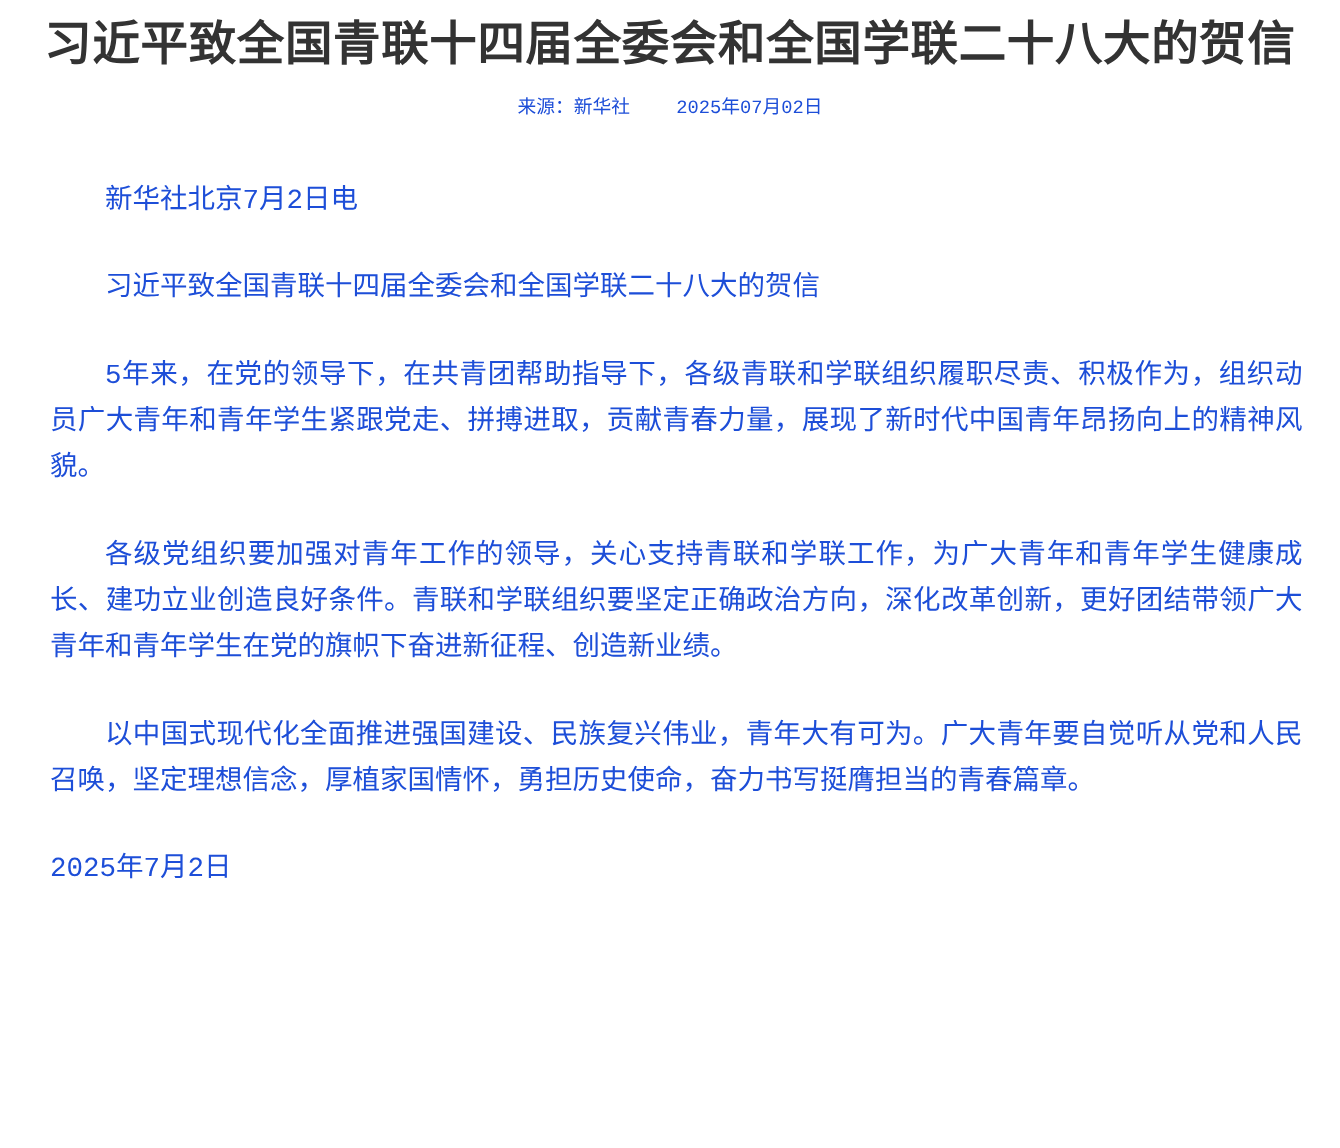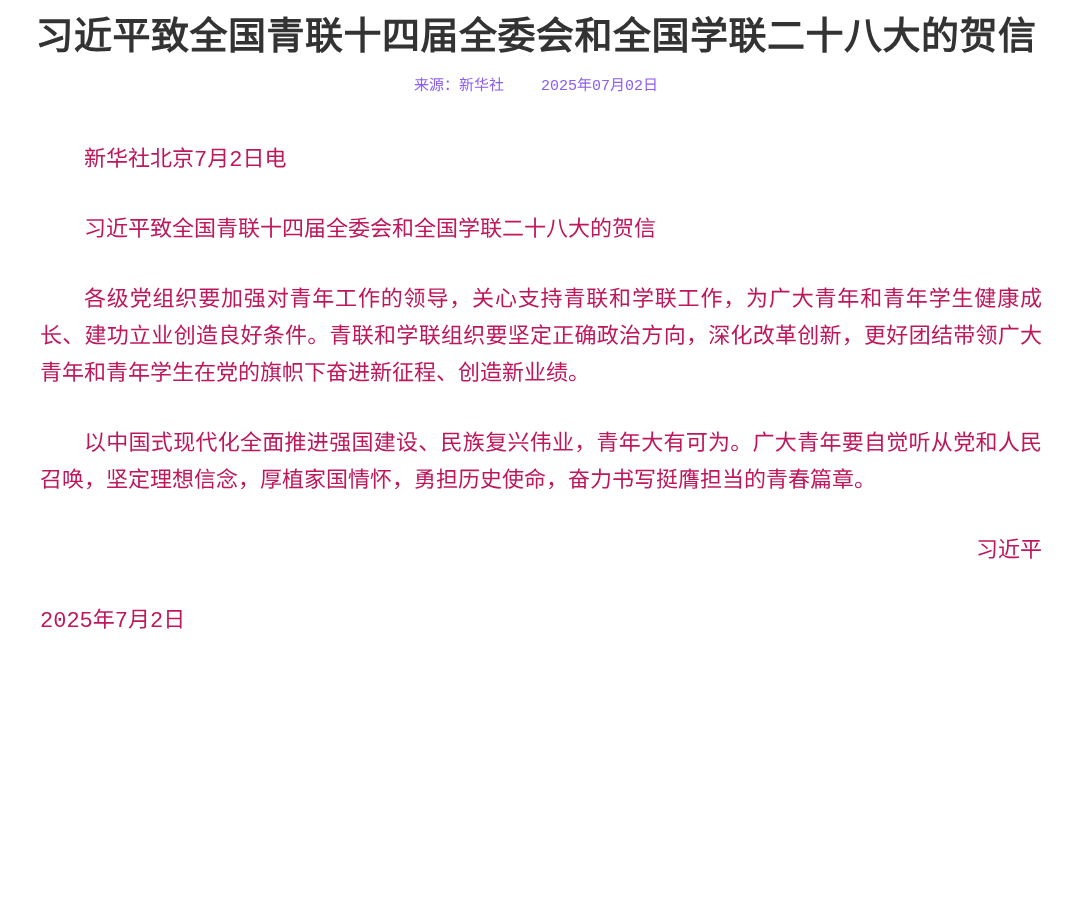--- a/index.html
+++ b/index.html
@@ -23,35 +23,35 @@
     font-weight: 700;
     color: #333333;
     text-align: center;
     letter-spacing: 0.5px;
   }
   .article-meta {
     margin-top: 13px;
     text-align: center;
     font-size: 15px;
     line-height: 22px;
-    color: #8b5cf6;
+    color: #1d4ed8;
     font-weight: 400;
   }
   .article-meta .meta-date {
     display: inline-block;
     margin-left: 28px;
   }
   .article-body {
     padding: 44px 30px 24px 40px;
   }
   .article-body p {
     margin: 0 0 33px 0;
     font-size: 22px;
     line-height: 37px;
-    color: #be185d;
+    color: #1d4ed8;
     text-indent: 2em;
     text-align: justify;
   }
   .article-body p.signature {
     margin-top: 14px;
     text-align: right;
     text-indent: 0;
     margin-bottom: 33px;
   }
   .article-body p.sign-date {
@@ -68,20 +68,20 @@
   <h1 class="article-title">习近平致全国青联十四届全委会和全国学联二十八大的贺信</h1>
 
   <div class="article-meta">
     <span class="meta-source">来源：新华社</span>
     <span class="meta-date">2025年07月02日</span>
   </div>
 
   <div class="article-body">
     <p>新华社北京7月2日电</p>
     <p>习近平致全国青联十四届全委会和全国学联二十八大的贺信</p>
+    <p>5年来，在党的领导下，在共青团帮助指导下，各级青联和学联组织履职尽责、积极作为，组织动员广大青年和青年学生紧跟党走、拼搏进取，贡献青春力量，展现了新时代中国青年昂扬向上的精神风貌。</p>
     <p>各级党组织要加强对青年工作的领导，关心支持青联和学联工作，为广大青年和青年学生健康成长、建功立业创造良好条件。青联和学联组织要坚定正确政治方向，深化改革创新，更好团结带领广大青年和青年学生在党的旗帜下奋进新征程、创造新业绩。</p>
     <p>以中国式现代化全面推进强国建设、民族复兴伟业，青年大有可为。广大青年要自觉听从党和人民召唤，坚定理想信念，厚植家国情怀，勇担历史使命，奋力书写挺膺担当的青春篇章。</p>
 
-    <p class="signature">习近平</p>
     <p class="sign-date">2025年7月2日</p>
   </div>
 
 </div>
 
 </body></html>

